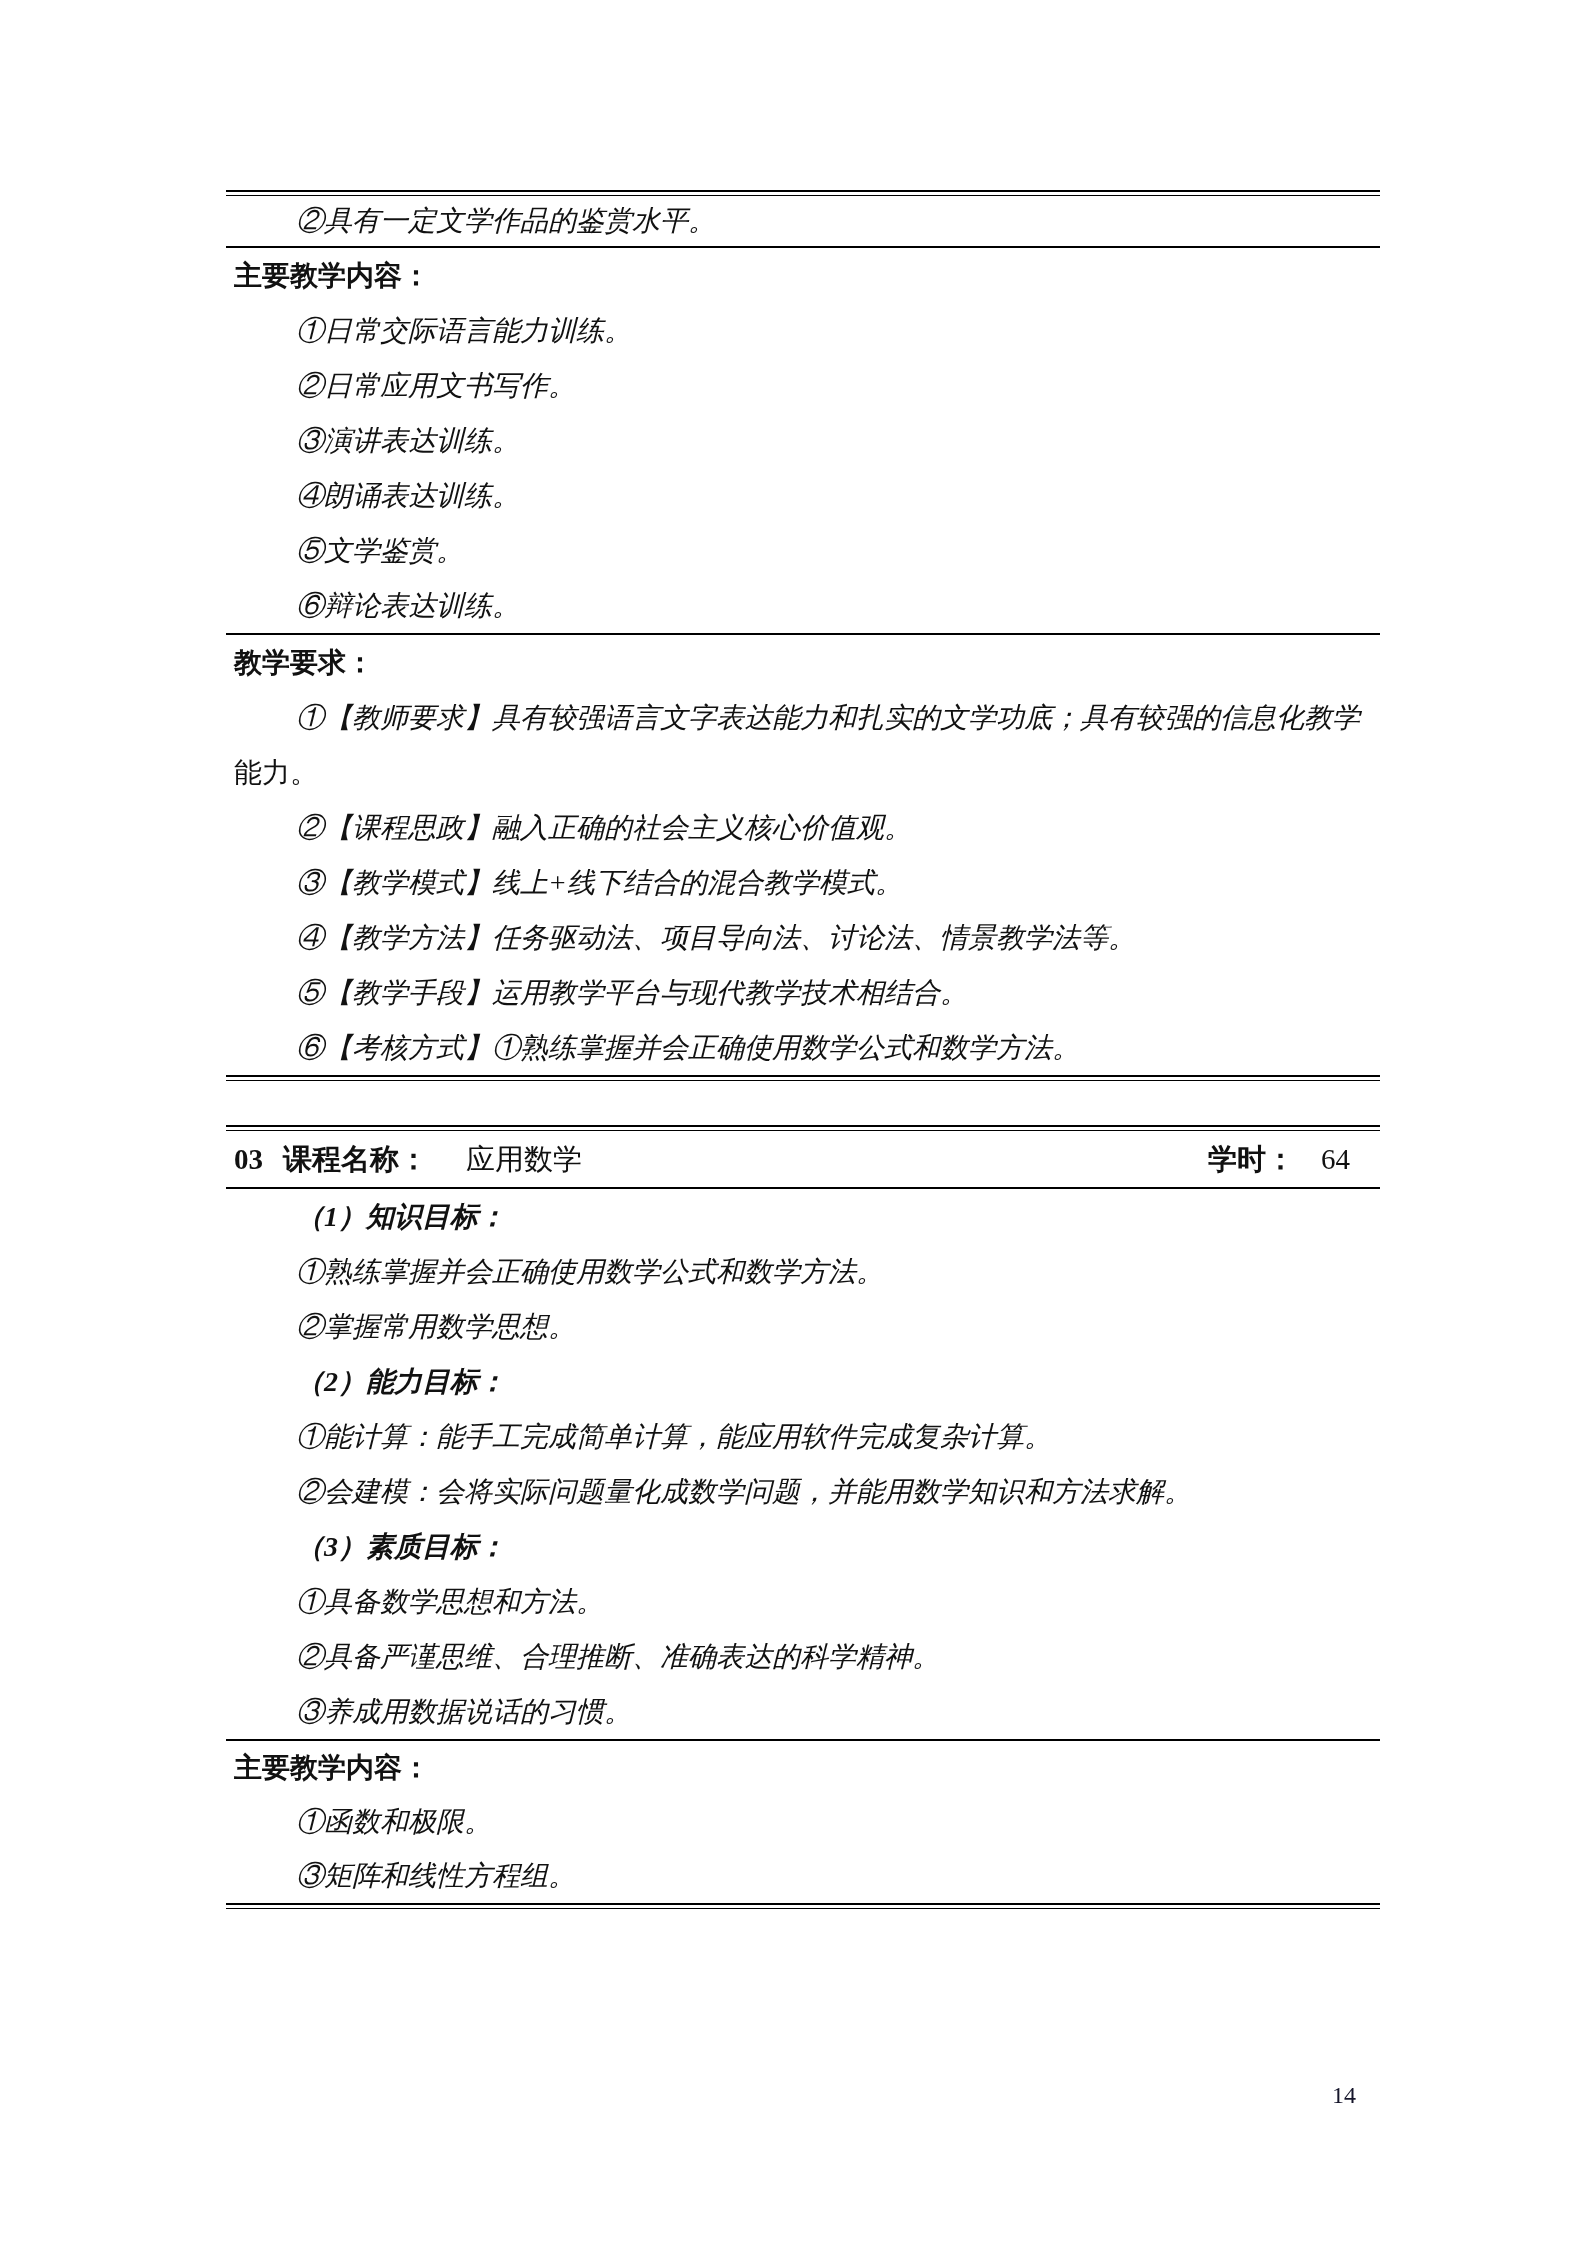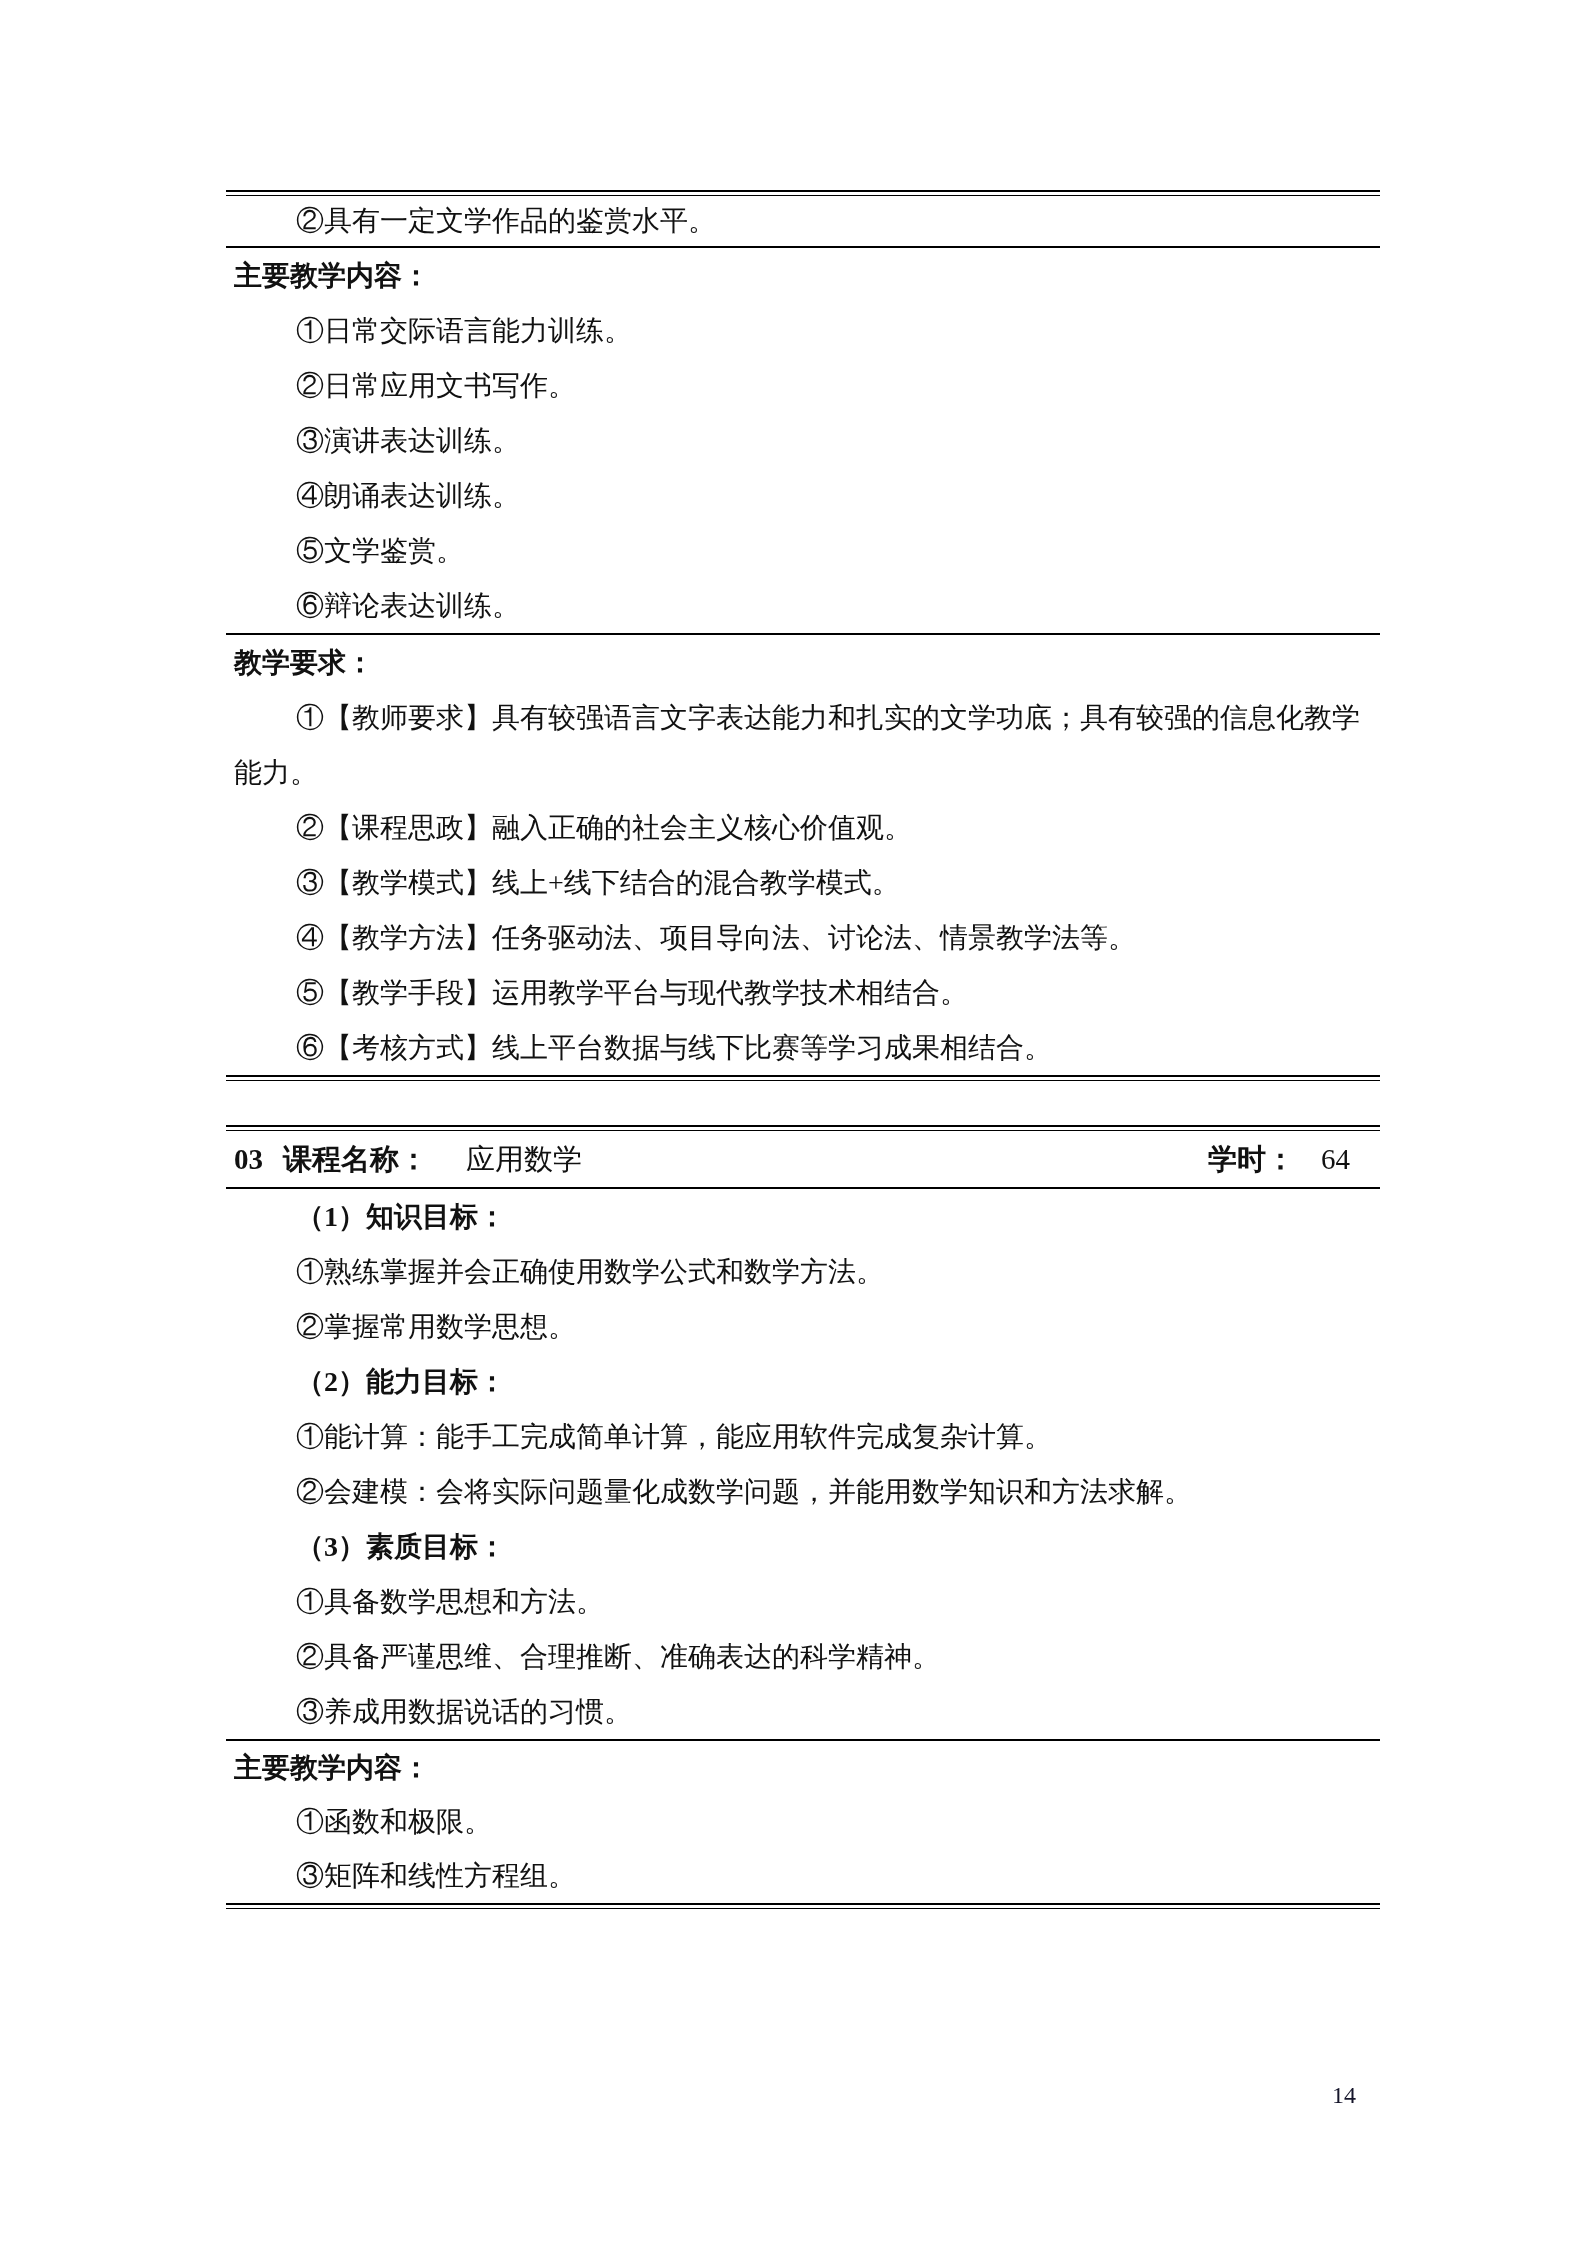--- a/index.html
+++ b/index.html
@@ -31,21 +31,21 @@
   .rule-single {
     height: 0;
     border-top: 2px solid #000000;
   }
   .ln {
     height: 55px;
     line-height: 55px;
     white-space: nowrap;
     padding-left: 8px;
   }
-  .ln.indent { padding-left: 70px; }
+  .ln.indent { padding-left: 70px; font-style: italic; }
   .hdr, .bold { font-weight: bold; }
   .row-carryover .ln { height: 50px; line-height: 50px; }
   .title-row {
     height: 56px;
     line-height: 56px;
     display: flex;
     justify-content: space-between;
     align-items: center;
     padding: 0 30px 0 8px;
     font-size: 29px;
@@ -93,21 +93,21 @@
       <div class="rule-single"></div>
 
       <div>
         <div class="ln hdr">教学要求：</div>
         <div class="ln indent">①【教师要求】具有较强语言文字表达能力和扎实的文学功底；具有较强的信息化教学</div>
         <div class="ln">能力。</div>
         <div class="ln indent">②【课程思政】融入正确的社会主义核心价值观。</div>
         <div class="ln indent">③【教学模式】线上+线下结合的混合教学模式。</div>
         <div class="ln indent">④【教学方法】任务驱动法、项目导向法、讨论法、情景教学法等。</div>
         <div class="ln indent">⑤【教学手段】运用教学平台与现代教学技术相结合。</div>
-        <div class="ln indent">⑥【考核方式】线上平台数据与线下比赛等学习成果相结合。</div>
+        <div class="ln indent">⑥【考核方式】①熟练掌握并会正确使用数学公式和数学方法。</div>
       </div>
 
       <div class="rule-double"></div>
     </section>
 
     <div class="tbl-gap"></div>
 
     <div class="rule-double"></div>
 
     <section>

